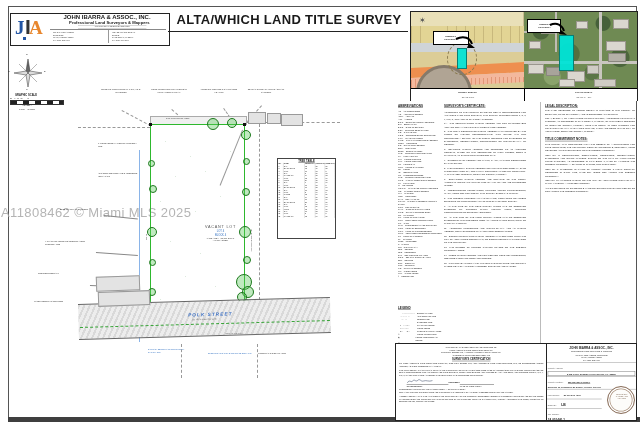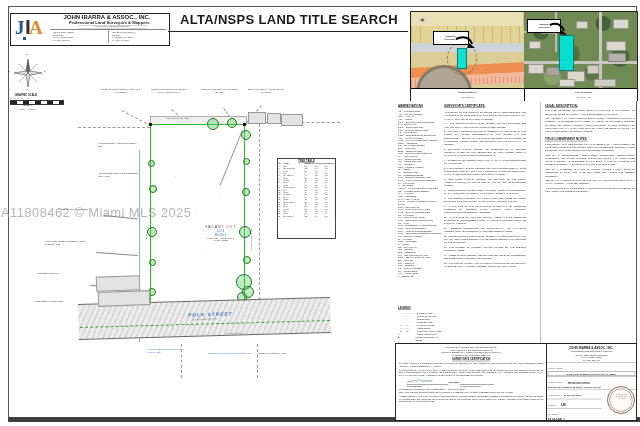--- a/index.html
+++ b/index.html
@@ -55,21 +55,21 @@
     </div>
   <div class="abs" style="left:58px;top:0;width:1px;height:13px;background:#999;"></div>
   <div class="abs mz f5 nb" style="left:62px;top:1px;width:130px;color:#333;">
       <p>4734 SE. PRADO BLVD. S.</p>
       <p>SUITE B</p>
       <p>CAPE CORAL, FL 33904</p>
       <p>PH: (239) 540-2660</p>
     </div>
 </div>
 
-<div class="abs" style="left:170px;top:12px;width:238px;text-align:center;font-size:13px;font-weight:bold;letter-spacing:.3px;">ALTA/NSPS LAND TITLE SEARCH</div>
+<div class="abs" style="left:170px;top:12px;width:238px;text-align:center;font-size:13px;font-weight:bold;letter-spacing:.3px;">ALTA/WHICH LAND TITLE SURVEY</div>
 <div class="abs" style="left:168px;top:31px;width:240px;height:1px;background:#222;"></div>
 
 <div class="abs boxline" style="left:410px;top:11px;width:226px;height:88px;background:#fff;">
 
   <div class="abs" style="left:0;top:0;width:113px;height:76px;overflow:hidden;background:#d9cb95;">
     <div class="abs" style="left:0;top:0;width:113px;height:14px;background:#e9e0b8;background-image:repeating-linear-gradient(90deg,rgba(140,120,70,.35) 0 .5px,transparent .5px 7px);"></div>
     <div class="abs" style="left:0;top:14px;width:113px;height:17px;background:#e2d494;background-image:repeating-linear-gradient(90deg,rgba(140,120,70,.3) 0 .5px,transparent .5px 9px);"></div>
     <div class="abs" style="left:0;top:31px;width:113px;height:9px;background:#cfd4d8;"></div>
     <div class="abs" style="left:0;top:40px;width:113px;height:22px;background:#dccd97;background-image:repeating-linear-gradient(90deg,rgba(140,120,70,.3) 0 .5px,transparent .5px 10px);"></div>
     <div class="abs" style="left:-4px;top:53px;width:124px;height:10px;background:#ee8f4f;transform:rotate(-3deg);"></div>

